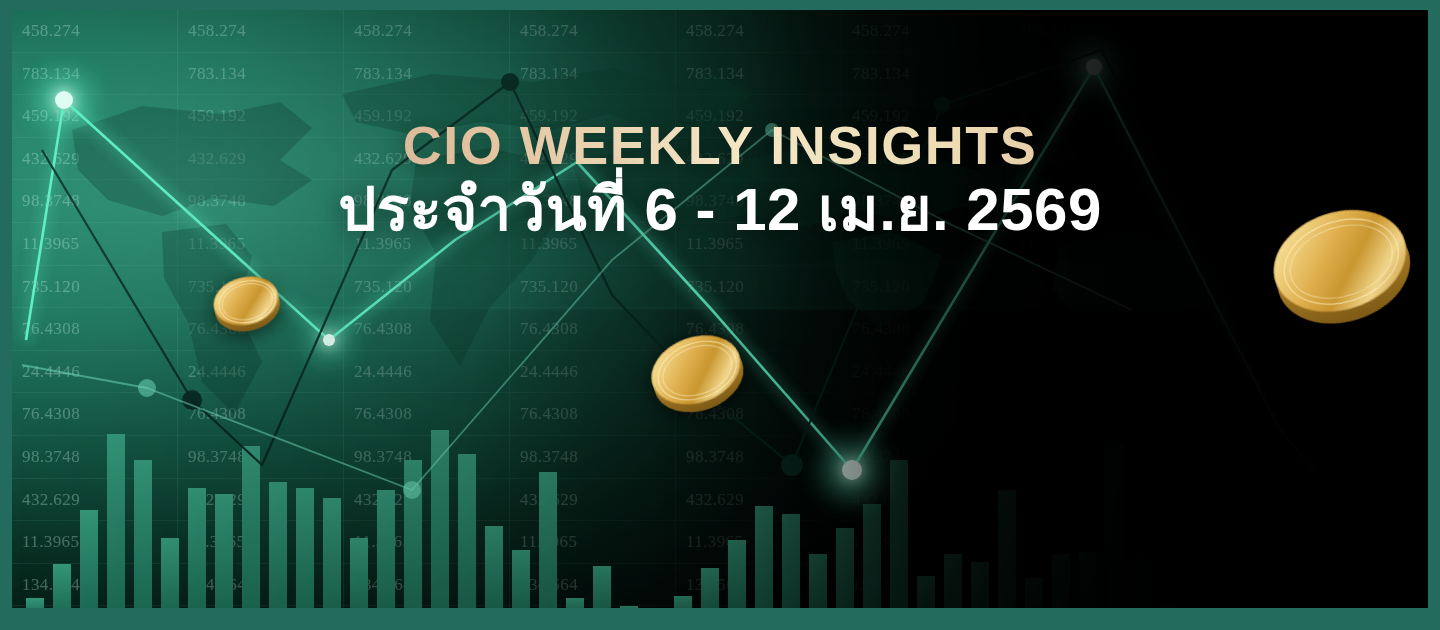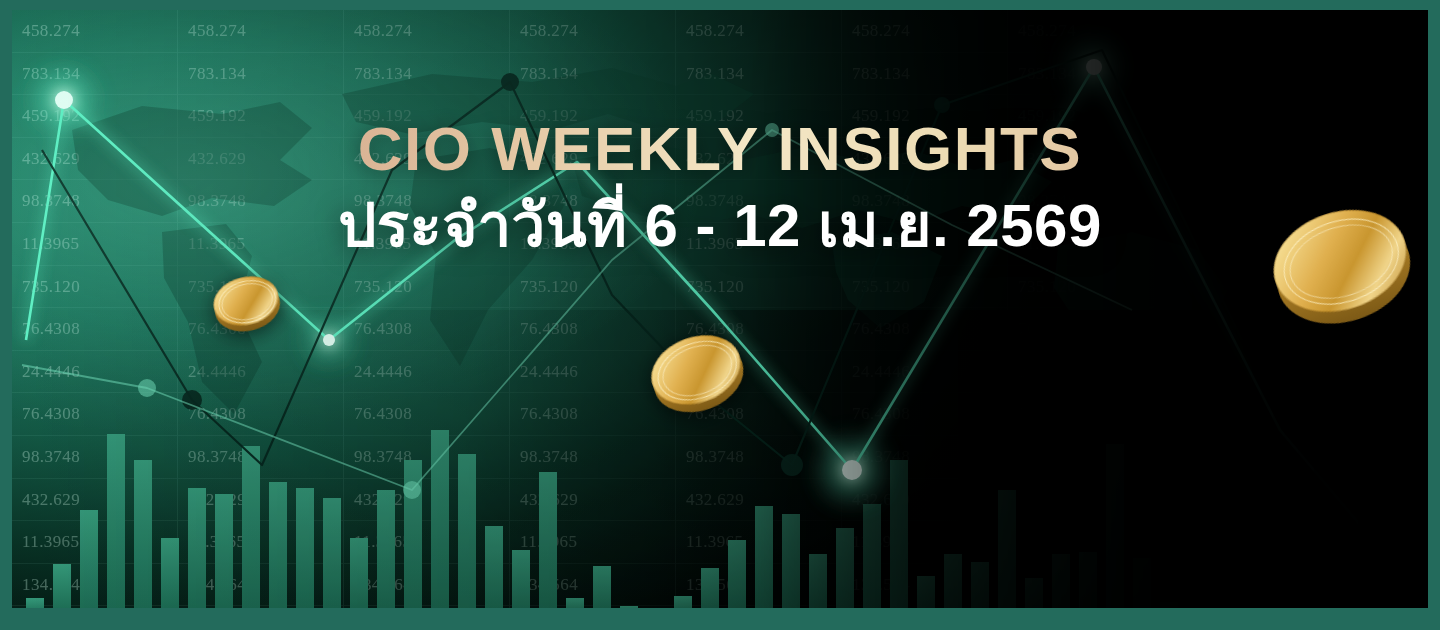--- a/index.html
+++ b/index.html
@@ -101,34 +101,34 @@
   }
 
   
   #titleWrap{
     position:absolute;left:0;right:0;top:118px;
     text-align:center;
     z-index:6;
   }
   #mainTitle{
     margin:0;
-    font-size:62px;
+    font-size:54px;
     font-weight:bold;
     letter-spacing:1.5px;
     line-height:1;
     background:linear-gradient(96deg,#c2907b 0%,#cfa086 14%,#e5c8a4 36%,#f4e7c6 52%,#eddcb4 66%,#d6ad8c 86%,#c89379 100%);
     -webkit-background-clip:text;
     background-clip:text;
     color:transparent;
     -webkit-text-fill-color:transparent;
     text-shadow:none;
     filter:drop-shadow(0 2px 10px rgba(0,0,0,.45));
   }
   #subTitle{
-    margin:16px 0 0 0;
+    margin:8px 0 0 0;
     font-size:60px;
     font-weight:bold;
     color:#ffffff;
     line-height:1;
     letter-spacing:.5px;
     filter:drop-shadow(0 3px 12px rgba(0,0,0,.55));
   }
 </style>
 </head>
 <body>

